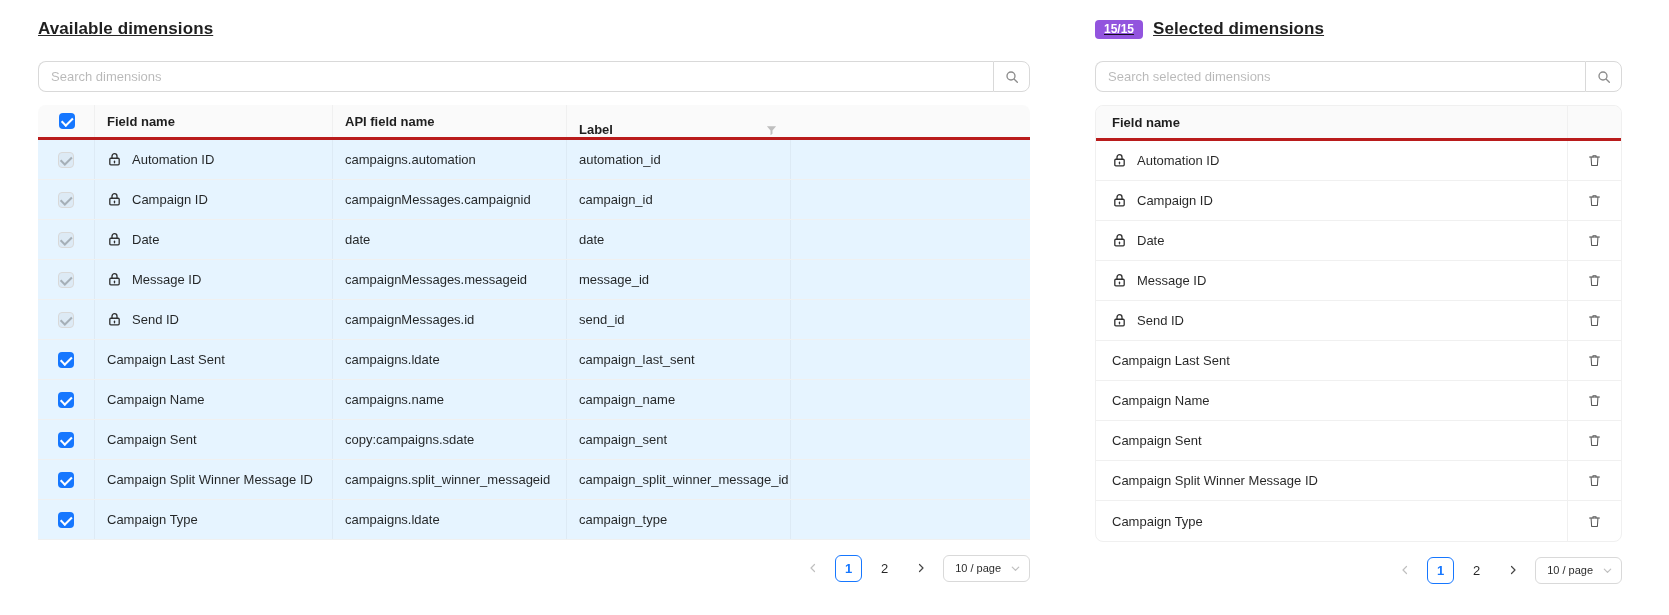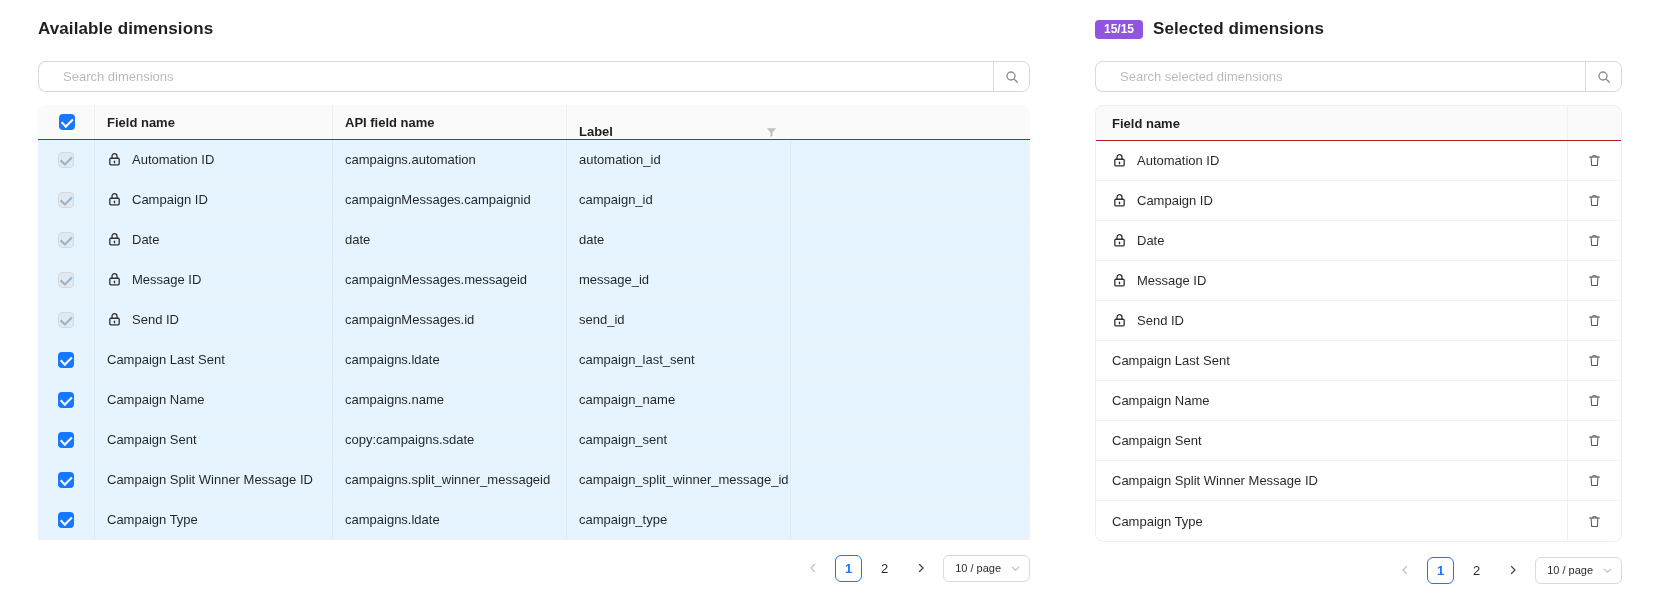--- a/index.html
+++ b/index.html
@@ -5,44 +5,44 @@
   * { box-sizing: border-box; }
   html,body { margin:0; padding:0; }
   body {
     width:1669px; height:615px; position:relative; background:#fff;
     font-family:"Liberation Sans", sans-serif; color:rgba(0,0,0,.85); font-size:13px;
   }
   .panel { position:absolute; top:0; }
   .panel-left  { left:38px;  width:992px; }
   .panel-right { left:1095px; width:527px; }
 
-  .title-row { margin-top:18px; height:22px; display:flex; align-items:center; gap:10px; }
+  .title-row { margin-top:18px; height:22px; display:flex; align-items:center; gap:10px;text-decoration:underline; }
   .panel-title { font-size:17px; font-weight:700; color:#1f1f1f; letter-spacing:.1px; }
   .count-badge {
     background:#9254de; color:#fff; font-size:12px; font-weight:600;
     height:19px; line-height:19px; padding:0 9px; border-radius:4px;
   }
 
   .search-group { margin-top:21px; display:flex; height:31px; }
   .search-group input {
     flex:1; min-width:0; border:1px solid #d9d9d9; border-right:none;
-    border-radius:8px 0 0 8px; padding:0 24px; font-size:13px; outline:none;
+    border-radius:8px 0 0 8px; padding:0 12px; font-size:13px; outline:none;
     font-family:"Liberation Sans", sans-serif; color:rgba(0,0,0,.85);
   }
   .search-group input::placeholder { color:rgba(0,0,0,.28); }
   .search-btn {
     width:37px; background:#fff; border:1px solid #d9d9d9; border-radius:0 8px 8px 0;
     display:flex; align-items:center; justify-content:center; cursor:pointer; padding:0;
   }
 
   .table { margin-top:13px; }
   .lgrid { display:grid; grid-template-columns:57px 238px 234px 224px 1fr; }
   .rgrid { display:grid; grid-template-columns:1fr 54px; }
 
-  .thead { height:35px; background:#fafafa; border-radius:8px 8px 0 0; border-bottom:1px solid #b91c1c; }
+  .thead { height:35px; background:#fafafa; border-radius:8px 8px 0 0; border-bottom:3px solid #b91c1c; }
   .th {
     display:flex; align-items:center; padding:0 12px; font-weight:700; font-size:13px;
     color:#1f1f1f; position:relative;
   }
   .lgrid .th:not(:last-child)::after {
     content:''; position:absolute; right:0; top:0; width:1px; height:100%; background:#f0f0f0;
   }
   .th.center { justify-content:center; padding:0; }
   .th.label-col { justify-content:space-between; padding-right:13px;align-items:flex-end; }
 

